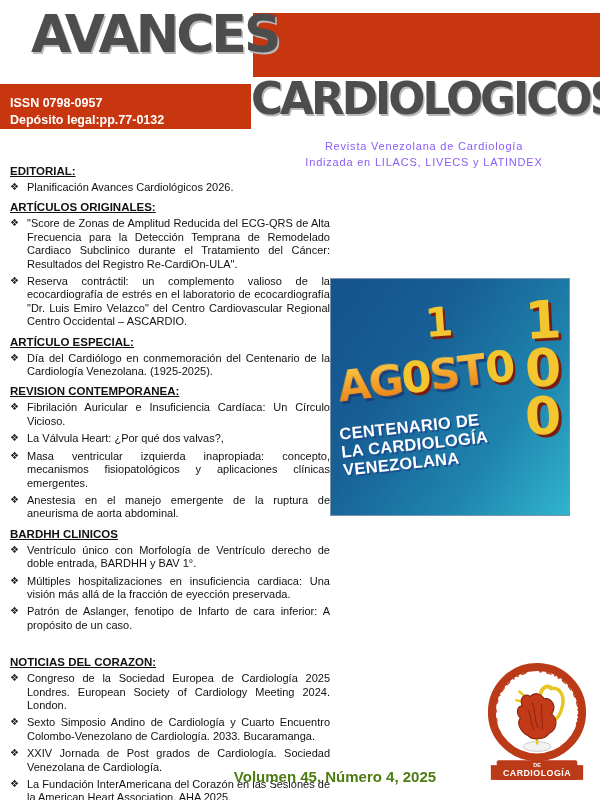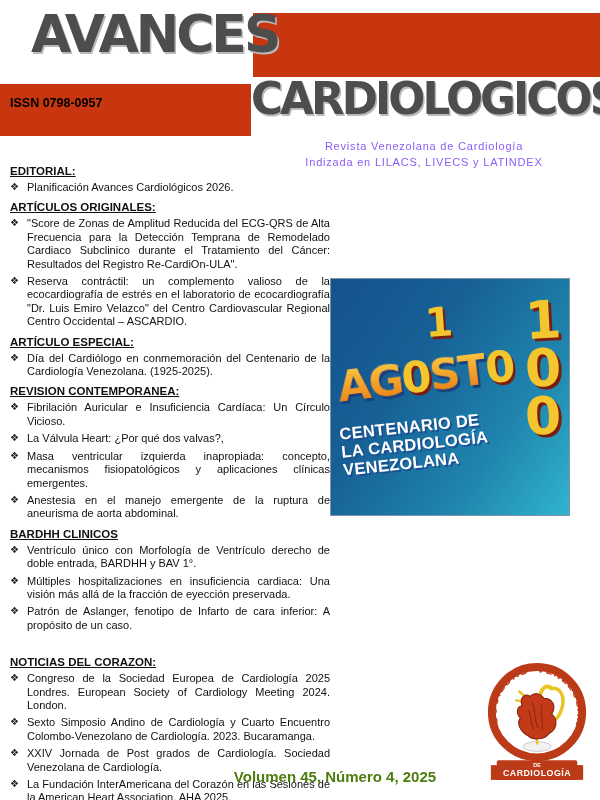--- a/index.html
+++ b/index.html
@@ -6,21 +6,21 @@
   #page{position:relative;width:600px;height:800px;background:#ffffff;overflow:hidden;
         font-family:"Liberation Sans","DejaVu Sans",sans-serif;}
 
   
   .title-word{position:absolute;font-family:"DejaVu Sans",sans-serif;font-weight:bold;
               color:#4d4d4d;text-shadow:1.5px 1.5px 0 #b9b9b9;white-space:nowrap;}
   #avances{left:31px;top:4px;font-size:52px;letter-spacing:-3px;}
   #cardiologicos{left:251px;top:72px;font-size:45px;letter-spacing:-3px;transform:scaleX(.97);transform-origin:left;}
   .red-block{position:absolute;background:#c8360f;}
   #red-top{left:253px;top:13px;width:347px;height:64px;}
-  #red-issn{left:0;top:84px;width:251px;height:52px;color:#000000;}
+  #red-issn{left:0;top:84px;width:251px;height:45px;color:#ffffff;}
   #red-issn .issn-line{position:absolute;left:10px;font-weight:bold;font-size:12.5px;white-space:nowrap;}
   #issn-1{top:12px;} #issn-2{top:29px;}
   .subtitle{position:absolute;left:248px;width:352px;text-align:center;color:#8b5cf6;
             font-size:11px;letter-spacing:.8px;white-space:nowrap;}
   #subtitle-1{top:140px;} #subtitle-2{top:156px;}
 
   
   #contents{position:absolute;left:10px;top:158px;width:320px;color:#111;}
   .section{margin-top:7px;}
   .sec-heading{font-size:11.5px;font-weight:bold;text-decoration:underline;margin-bottom:4px;}
@@ -58,20 +58,21 @@
 </head>
 <body>
 
 <div id="page">
 
   <div class="red-block" id="red-top"></div>
   <div class="title-word" id="avances">AVANCES</div>
 
   <div class="red-block" id="red-issn">
     <div class="issn-line" id="issn-1">ISSN 0798-0957</div>
+    <div class="issn-line" id="issn-2">Depósito legal:pp.77-0132</div>
   </div>
   <div class="title-word" id="cardiologicos">CARDIOLOGICOS</div>
 
   <div class="subtitle" id="subtitle-1">Revista Venezolana de Cardiología</div>
   <div class="subtitle" id="subtitle-2">Indizada en LILACS, LIVECS y LATINDEX</div>
 
   <div id="contents">
       <div class="section">
         <div class="sec-heading">EDITORIAL:</div>
         <div class="item">
@@ -132,21 +133,21 @@
         </div>
       </div>
       <div class="section">
         <div class="sec-heading">NOTICIAS DEL CORAZON:</div>
         <div class="item">
           <span class="bullet">❖</span>
           <span class="item-text">Congreso de la Sociedad Europea de Cardiología 2025 Londres. European Society of Cardiology Meeting 2024. London.</span>
         </div>
         <div class="item">
           <span class="bullet">❖</span>
-          <span class="item-text">Sexto Simposio Andino de Cardiología y Cuarto Encuentro Colombo-Venezolano de Cardiología. 2023. Bucaramanga.</span>
+          <span class="item-text">Sexto Simposio Andino de Cardiología y Cuarto Encuentro Colombo-Venezolano de Cardiología. 2033. Bucaramanga.</span>
         </div>
         <div class="item">
           <span class="bullet">❖</span>
           <span class="item-text">XXIV Jornada de Post grados  de Cardiología. Sociedad Venezolana de Cardiología.</span>
         </div>
         <div class="item">
           <span class="bullet">❖</span>
           <span class="item-text">La Fundación InterAmericana del Corazón en las Sesiones de la American Heart Association, AHA 2025.</span>
         </div>
       </div>

